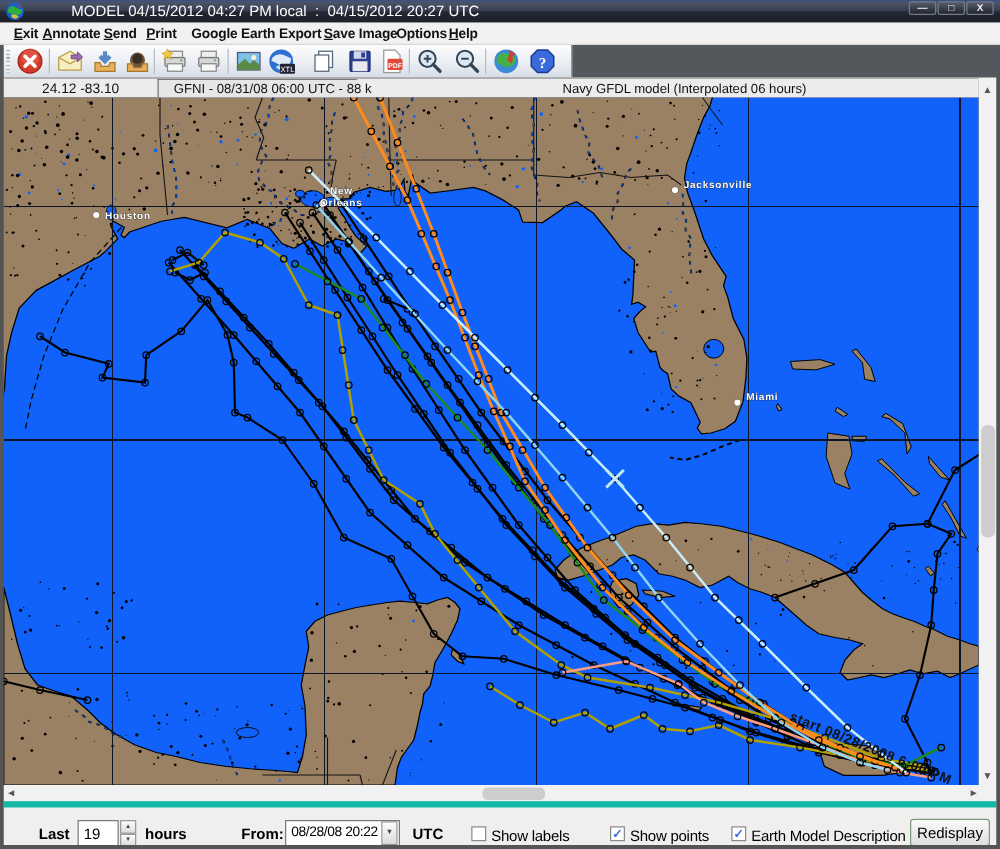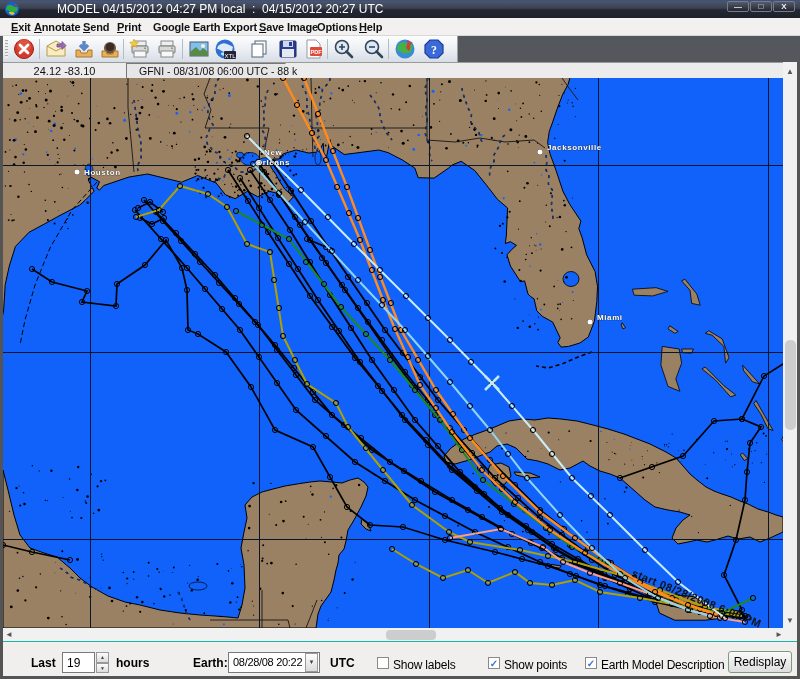--- a/index.html
+++ b/index.html
@@ -16,21 +16,21 @@
 #infobar .cell1 { position:absolute; left:0; top:0; width:123px; height:16px; text-align:center; line-height:16px; }
 #infobar .cell2 { position:absolute; left:123px; top:0; width:160px; height:16px; text-align:center; line-height:15px; font-size:10.5px; border:1px solid; border-color:#777 #e8e8e8 #ddd #777; background:#e6e6e6; white-space:nowrap; overflow:visible;padding-left:12px; }
 #infobar .cell3 { position:absolute; left:283px; top:0; width:497px; height:16px; text-align:center; line-height:16px; font-size:10.5px; text-indent:26px; }
 #map { position:absolute; left:3px; top:78px; }
 #vscroll { position:absolute; left:783px; top:62px; width:14px; height:566px; background:#f1f1f1; }
 #vscroll .arr { position:absolute; left:0; width:14px; height:15px; color:#555; font-size:8px; text-align:center; line-height:15px; }
 #vthumb { position:absolute; left:1.5px; top:278px; width:11px; height:90px; background:#cdcdcd; border-radius:5px; }
 #hscroll { position:absolute; left:3px; top:628px; width:794px; height:13px; background:#f1f1f1; }
 #hthumb { position:absolute; left:383px; top:1.5px; width:50px; height:10px; background:#cdcdcd; border-radius:4px; }
 .harr { position:absolute; top:0; width:12px; height:13px; color:#555; font-size:8px; text-align:center; line-height:13px; }
-#bottombar { position:absolute; left:3px; top:641px; width:794px; height:35px; background:#f0efee; border-top:1px solid #14b8a6; font-size:12px; color:#000; }
+#bottombar { position:absolute; left:3px; top:641px; width:794px; height:35px; background:#f0efee; border-top:5px solid #14b8a6; font-size:12px; color:#000; }
 #bottombar b { font-weight:bold; }
 .blab { position:absolute; top:14px; }
 .tbox { position:absolute; top:10px; height:21px; background:#fff; border:1px solid #7a7a7a; font-size:12px; padding:3px 0 0 4px; }
 .spin { position:absolute; width:13px; height:10.5px; background:linear-gradient(#fdfdfd,#dcdcdc); border:1px solid #999; color:#444; font-size:5px; text-align:center; line-height:9px; }
 .cb { position:absolute; top:15px; width:12px; height:12px; background:#fff; border:1px solid #8a8a8a; font-size:10px; line-height:11px; text-align:center; color:#3a6ee0; font-weight:bold; }
 .cblab { position:absolute; top:16px; font-size:12px; letter-spacing:-0.2px; }
 #redisplay { position:absolute; left:725px; top:9px; width:64px; height:22px; background:linear-gradient(#fafafa,#dedede); border:1px solid #7c9a7c; border-radius:3px; font-size:12px; text-align:center; line-height:20px; }
 #botborder { position:absolute; left:0; top:676px; width:800px; height:3px; background:#545454; }
 </style></head>
 <body>
@@ -141,20 +141,21 @@
   <div class="sep" style="left:36px"></div>
   <div class="sep" style="left:120px"></div>
   <div class="sep" style="left:179px"></div>
   <div class="sep" style="left:324px"></div>
   <div class="sep" style="left:385px"></div>
 </div>
 </div>
 <div id="infobar">
   <div class="cell1">24.12 -83.10</div>
   <div class="cell2">GFNI - 08/31/08 06:00 UTC - 88 k</div>
+  <div class="cell3">Navy GFDL model (Interpolated 06 hours)</div>
 </div>
 <svg id="map" width="780" height="550" viewBox="3 78 780 550">
 <rect x="3" y="78" width="780" height="550" fill="#1062fa"></rect>
 <g fill="#9b8164" stroke="#000000" stroke-width="1">
 <path d="M0.2,75.2 L570.7,75.2 L568.0,84.6 L562.9,93.9 L557.8,107.0 L552.7,122.0 L549.3,131.3 L547.6,142.6 L550.0,153.8 L556.1,170.6 L562.9,191.2 L569.7,204.3 L580.9,221.1 L578.8,228.6 L582.2,237.9 L586.6,254.8 L595.1,271.6 L597.5,286.6 L596.8,301.5 L594.4,321.3 L588.3,337.0 L579.9,343.0 L568.7,346.4 L561.2,347.1 L557.8,342.6 L560.2,337.8 L552.7,322.1 L542.6,316.5 L536.8,310.9 L534.1,298.9 L530.7,296.6 L528.0,294.0 L524.6,280.9 L520.5,281.7 L510.4,266.0 L507.0,254.8 L512.1,249.1 L516.5,245.4 L510.4,241.7 L505.3,243.5 L506.3,236.1 L507.6,208.0 L497.5,199.4 L488.3,187.4 L474.8,170.6 L461.2,161.3 L452.1,165.0 L448.7,168.0 L434.1,178.1 L418.2,177.7 L414.8,168.0 L402.6,160.1 L388.3,152.7 L378.8,150.0 L356.1,153.0 L344.2,154.5 L331.4,145.6 L330.0,139.6 L328.0,149.3 L326.6,156.8 L323.9,153.0 L323.2,143.3 L318.8,151.9 L308.7,153.0 L296.1,150.0 L283.2,153.8 L279.2,159.0 L273.1,159.0 L270.7,166.9 L275.8,174.3 L279.8,181.8 L284.9,189.3 L293.4,196.8 L288.3,202.4 L282.6,198.7 L276.4,193.1 L269.0,191.2 L257.8,196.8 L247.6,191.2 L235.1,198.7 L225.6,194.9 L216.1,183.0 L197.8,175.5 L181.5,182.2 L147.6,174.0 L129.0,177.0 L103.6,185.6 L99.5,190.1 L96.8,188.2 L99.5,181.8 L90.7,177.0 L88.3,180.0 L94.1,191.2 L84.9,200.5 L79.8,205.0 L57.8,216.6 L44.2,224.1 L29.0,232.3 L15.4,246.5 L9.3,266.0 L5.2,284.7 L3.6,310.9 L0.2,325.8 Z"></path>
 <path d="M3.0,470.0 L8.0,490.0 L14.0,515.0 L20.0,535.0 L30.0,548.0 L44.0,553.0 L57.0,557.0 L70.0,568.0 L80.0,578.0 L92.0,587.0 L108.0,596.0 L125.0,602.0 L140.0,605.0 L160.0,610.0 L180.0,613.0 L200.0,615.0 L215.0,616.0 L228.0,617.0 L238.0,618.0 L242.0,605.0 L245.0,588.0 L244.0,565.0 L241.0,548.0 L244.0,532.0 L247.0,518.0 L245.0,505.0 L252.0,497.0 L262.0,492.0 L273.0,489.0 L285.0,486.0 L297.0,484.0 L310.0,482.0 L320.0,481.0 L332.0,482.0 L342.0,483.0 L350.0,480.0 L358.0,478.0 L364.0,482.0 L368.0,487.0 L366.0,496.0 L361.0,507.0 L354.0,520.0 L348.0,530.0 L346.0,541.0 L344.0,549.0 L339.0,555.0 L338.0,563.0 L336.0,570.0 L334.0,580.0 L331.0,592.0 L326.0,599.0 L321.0,606.0 L318.0,614.0 L316.0,628.0 L3.0,628.0 Z"></path>
 <path d="M444.0,456.0 L451.0,448.0 L464.0,439.0 L476.0,434.0 L490.0,429.0 L509.0,421.0 L522.0,419.0 L535.0,420.0 L548.0,418.0 L561.0,419.0 L577.0,421.0 L593.0,425.0 L608.0,429.0 L624.0,434.0 L637.0,439.0 L650.0,444.0 L666.0,452.0 L676.0,458.0 L683.0,466.0 L690.0,474.0 L697.0,480.0 L706.0,487.0 L714.0,491.0 L722.0,494.0 L731.0,497.0 L740.0,501.0 L748.0,504.0 L758.0,509.0 L768.0,512.0 L776.0,515.0 L783.0,517.0 L783.0,532.0 L770.0,538.0 L760.0,542.0 L750.0,537.0 L738.0,539.0 L728.0,536.0 L715.0,540.0 L707.0,542.0 L697.0,540.0 L688.0,542.0 L678.0,544.0 L672.0,538.0 L676.0,528.0 L683.0,520.0 L690.0,515.0 L680.0,512.0 L668.0,510.0 L655.0,507.0 L645.0,500.0 L636.0,492.0 L628.0,485.0 L620.0,478.0 L610.0,474.0 L600.0,471.0 L590.0,466.0 L583.0,461.0 L570.0,468.0 L560.0,470.0 L548.0,464.0 L538.0,461.0 L527.0,459.0 L516.0,448.0 L507.0,444.0 L497.0,446.0 L490.0,452.0 L482.0,455.0 L469.0,460.0 L455.0,464.0 L446.0,462.0 Z"></path>
 <path d="M490.0,465.0 L501.0,463.0 L509.0,467.0 L511.0,476.0 L505.0,484.0 L495.0,486.0 L489.0,478.0 L488.0,470.0 Z"></path>
 <path d="M514.0,472.0 L530.0,473.0 L540.0,477.0 L528.0,478.0 L516.0,475.0 Z"></path>
 <path d="M654.4,597.0 L669.7,594.4 L693.4,596.6 L715.5,609.3 L727.3,617.5 L705.3,620.2 L674.8,620.2 L659.5,613.1 Z"></path>
@@ -1487,21 +1488,21 @@
   <div class="harr" style="left:0">◄</div>
   <div id="hthumb"></div>
   <div class="harr" style="left:770px">►</div>
 </div>
 <div id="bottombar">
   <b class="blab" style="left:28px">Last</b>
   <div class="tbox" style="left:59px;width:33px">19</div>
   <div class="spin" style="left:93px;top:10px">▲</div>
   <div class="spin" style="left:93px;top:20.5px">▼</div>
   <b class="blab" style="left:113px">hours</b>
-  <b class="blab" style="left:190px">Earth:</b>
+  <b class="blab" style="left:190px">From:</b>
   <div class="tbox" style="left:225px;width:92px;font-size:11px;letter-spacing:-0.3px">08/28/08 20:22</div>
   <div class="spin" style="left:302px;top:11px;width:13px;height:19px;line-height:17px;font-size:6px">▼</div>
   <b class="blab" style="left:327px">UTC</b>
   <div class="cb" style="left:374px"></div>
     <span class="cblab" style="left:390px">Show labels</span>
   <div class="cb" style="left:485px">✓</div>
     <span class="cblab" style="left:501px">Show points</span>
   <div class="cb" style="left:582px">✓</div>
     <span class="cblab" style="left:598px">Earth Model Description</span>
   <div id="redisplay">Redisplay</div>

